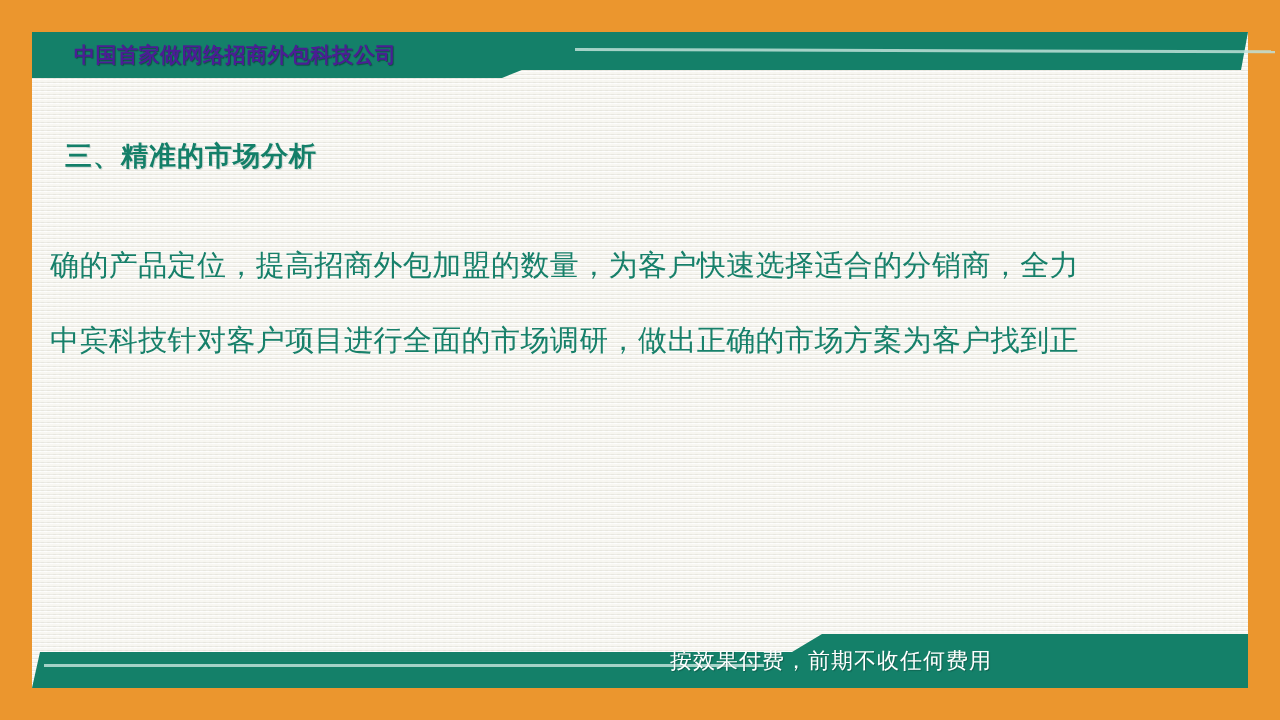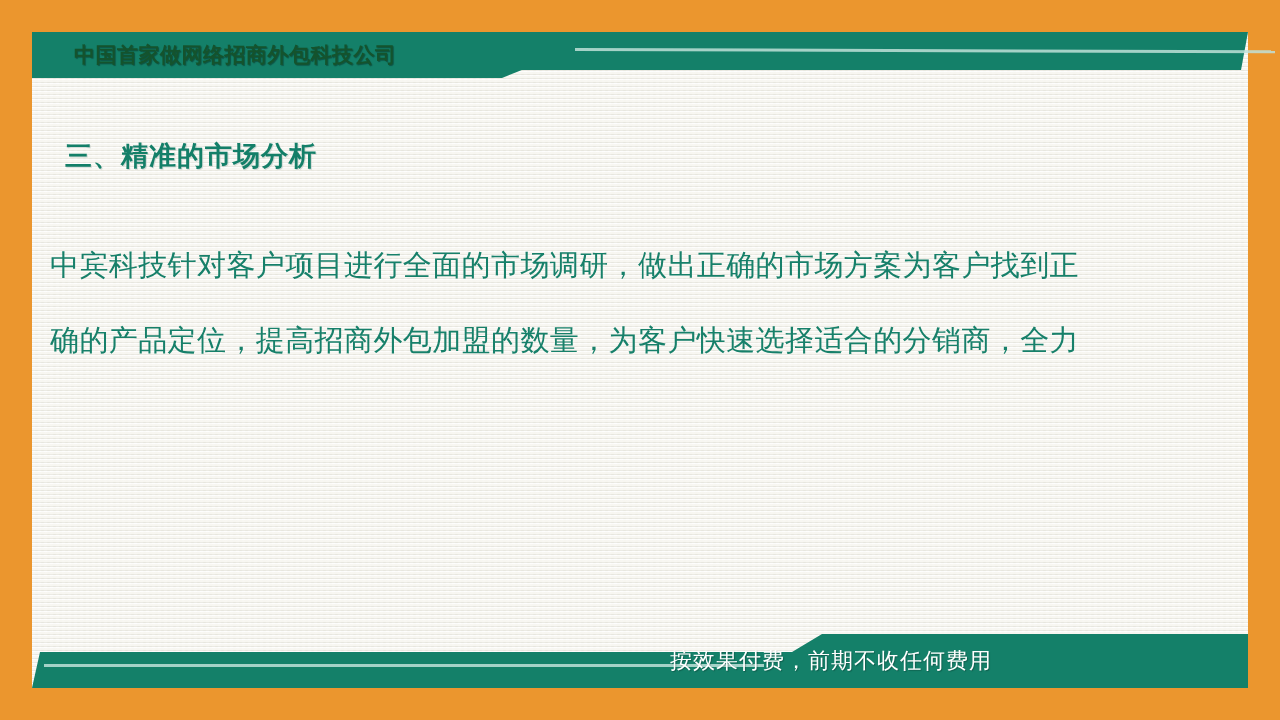--- a/index.html
+++ b/index.html
@@ -83,21 +83,21 @@
     background: rgba(190, 225, 216, 0.85);
     transform: rotate(0.18deg);
     transform-origin: left center;
   }
   .header-title {
     position: absolute;
     left: 42px;
     top: 0;
     height: 40px;
     line-height: 46px;
-    color: #14532d;
+    color: #4c1d95;
     font-size: 21px;
     font-weight: bold;
     letter-spacing: 0.5px;
     text-shadow: 1px 1px 1px rgba(0,0,0,0.35);
     white-space: nowrap;
   }
 
   
   .section-title {
     position: absolute;
@@ -177,22 +177,22 @@
   <div class="header-band">
     <div class="header-left-block"></div>
     <div class="header-right-bar"></div>
     <div class="header-hairline"></div>
     <div class="header-title">中国首家做网络招商外包科技公司</div>
   </div>
 
   <div class="section-title">三、精准的市场分析</div>
 
   <div class="body-copy">
+    <span class="line">确的产品定位，提高招商外包加盟的数量，为客户快速选择适合的分销商，全力</span>
     <span class="line">中宾科技针对客户项目进行全面的市场调研，做出正确的市场方案为客户找到正</span>
-    <span class="line">确的产品定位，提高招商外包加盟的数量，为客户快速选择适合的分销商，全力</span>
   </div>
 
   <div class="footer-band">
     <div class="footer-shape"></div>
     <div class="footer-hairline"></div>
     <div class="footer-tagline">按效果付费，前期不收任何费用</div>
   </div>
 
 </div>
 

